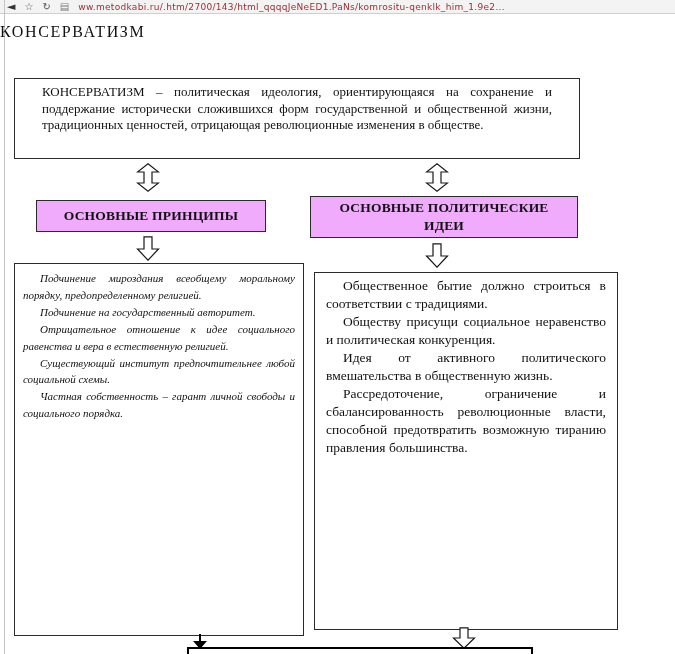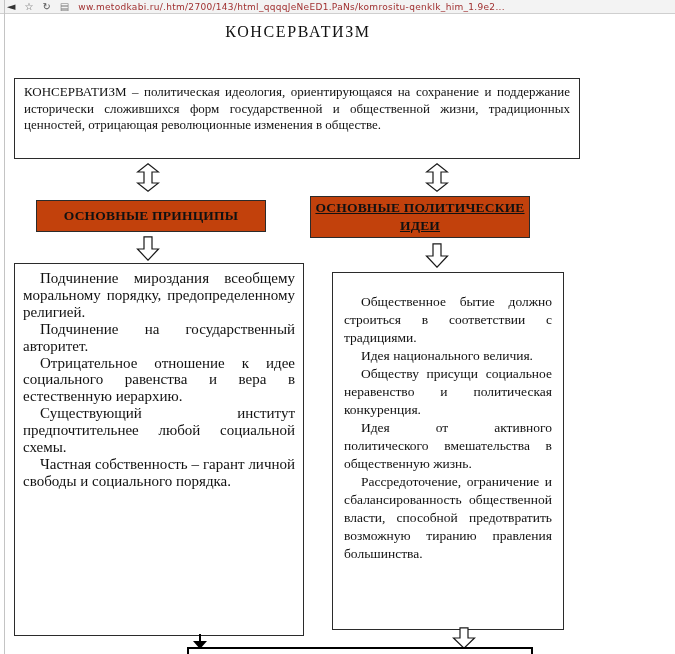--- a/index.html
+++ b/index.html
@@ -27,62 +27,62 @@
     font-size:9px; letter-spacing:.3px; color:#a03030;
     overflow:hidden; text-overflow:clip;
   }
   .left-edge {
     position:absolute; left:4px; top:0; bottom:0; width:1px;
     background:#c4c4c4;
   }
   
   .title {
     position:absolute; top:23px; left:0; width:596px;
-    text-align:center; font-size:16px; letter-spacing:1.6px;
+    text-align:left; font-size:16px; letter-spacing:1.6px;
   }
   .def-box {
     position:absolute; left:14px; top:78px; width:566px; height:81px;
     border:1px solid #2b2b2b;
-    padding:5px 9px;
+    padding:5px 27px;
     font-size:13px; line-height:16.6px;
     text-align:justify;
   }
   .arrow { position:absolute; }
   .arrow svg { display:block; }
   .dbl-left  { left:136px; top:163px; }
   .dbl-right { left:425px; top:163px; }
   .da-left   { left:136px; top:236px; }
   .da-right  { left:425px; top:243px; }
   .da-bottom { left:452px; top:627px; }
   .hdr {
     position:absolute;
     border:1px solid #2b2b2b;
-    background:#c2410c;
+    background:#f0abfc;
     display:flex; align-items:center; justify-content:center;
     text-align:center;
     font-weight:bold; font-size:13.5px; letter-spacing:.2px;
   }
   .hdr-principles { left:36px;  top:200px; width:230px; height:32px; }
-  .hdr-ideas      { left:310px; top:196px; width:220px; height:42px;text-decoration:underline; }
+  .hdr-ideas      { left:310px; top:196px; width:268px; height:42px; }
   .hdr-ideas .inner { max-width:212px; line-height:1.3; }
   .content {
     position:absolute;
     border:1px solid #2b2b2b;
     background:#fff;
     text-align:justify;
   }
   .content p { text-indent:17px; margin:0; }
   .content-left {
     left:14px; top:263px; width:290px; height:373px;
     padding:6px 8px;
-    font-size:15px; line-height:16.9px;
+    font-size:11px; line-height:16.9px;font-style:italic;
   }
   .content-right {
-    left:332px; top:272px; width:232px; height:358px;
-    padding:20px 11px;
+    left:314px; top:272px; width:304px; height:358px;
+    padding:4px 11px;
     font-size:13.5px; line-height:18px;
   }
   
   .connector-line {
     position:absolute; left:199px; top:634px;
     width:2px; height:8px; background:#000;
   }
   .connector-head {
     position:absolute; left:193px; top:641px;
     width:0; height:0;
@@ -139,30 +139,29 @@
 </span>
 <span class="arrow da-right">
   <svg width="24" height="25" viewBox="0 0 24 25">
     <polygon points="8,0.8 16,0.8 16,13 22.5,13 12,24.2 1.5,13 8,13" fill="#ffffff" stroke="#1a1a1a" stroke-width="1.2"></polygon>
   </svg>
 </span>
 
 <div class="content content-left">
     <p>Подчинение мироздания всеобщему моральному порядку, предопределенному религией.</p>
     <p>Подчинение на государственный авторитет.</p>
-    <p>Отрицательное отношение к идее социального равенства и вера в естественную иерархию.</p>
+    <p>Отрицательное отношение к идее социального равенства и вера в естественную религией.</p>
     <p>Существующий институт предпочтительнее любой социальной схемы.</p>
     <p>Частная собственность – гарант личной свободы и социального порядка.</p>
   </div>
 <div class="content content-right">
     <p>Общественное бытие должно строиться в соответствии с традициями.</p>
-    <p>Идея национального величия.</p>
     <p>Обществу присущи социальное неравенство и политическая конкуренция.</p>
     <p>Идея от активного политического вмешательства в общественную жизнь.</p>
-    <p>Рассредоточение, ограничение и сбалансированность общественной власти, способной предотвратить возможную тиранию правления большинства.</p>
+    <p>Рассредоточение, ограничение и сбалансированность революционные власти, способной предотвратить возможную тиранию правления большинства.</p>
   </div>
 
 <div class="connector-line"></div>
 <div class="connector-head"></div>
 <span class="arrow da-bottom">
   <svg width="24" height="22" viewBox="0 0 24 22">
     <polygon points="8,0.8 16,0.8 16,11 22.5,11 12,21.2 1.5,11 8,11" fill="#ffffff" stroke="#1a1a1a" stroke-width="1.2"></polygon>
   </svg>
 </span>
 <div class="bottom-box"></div>

